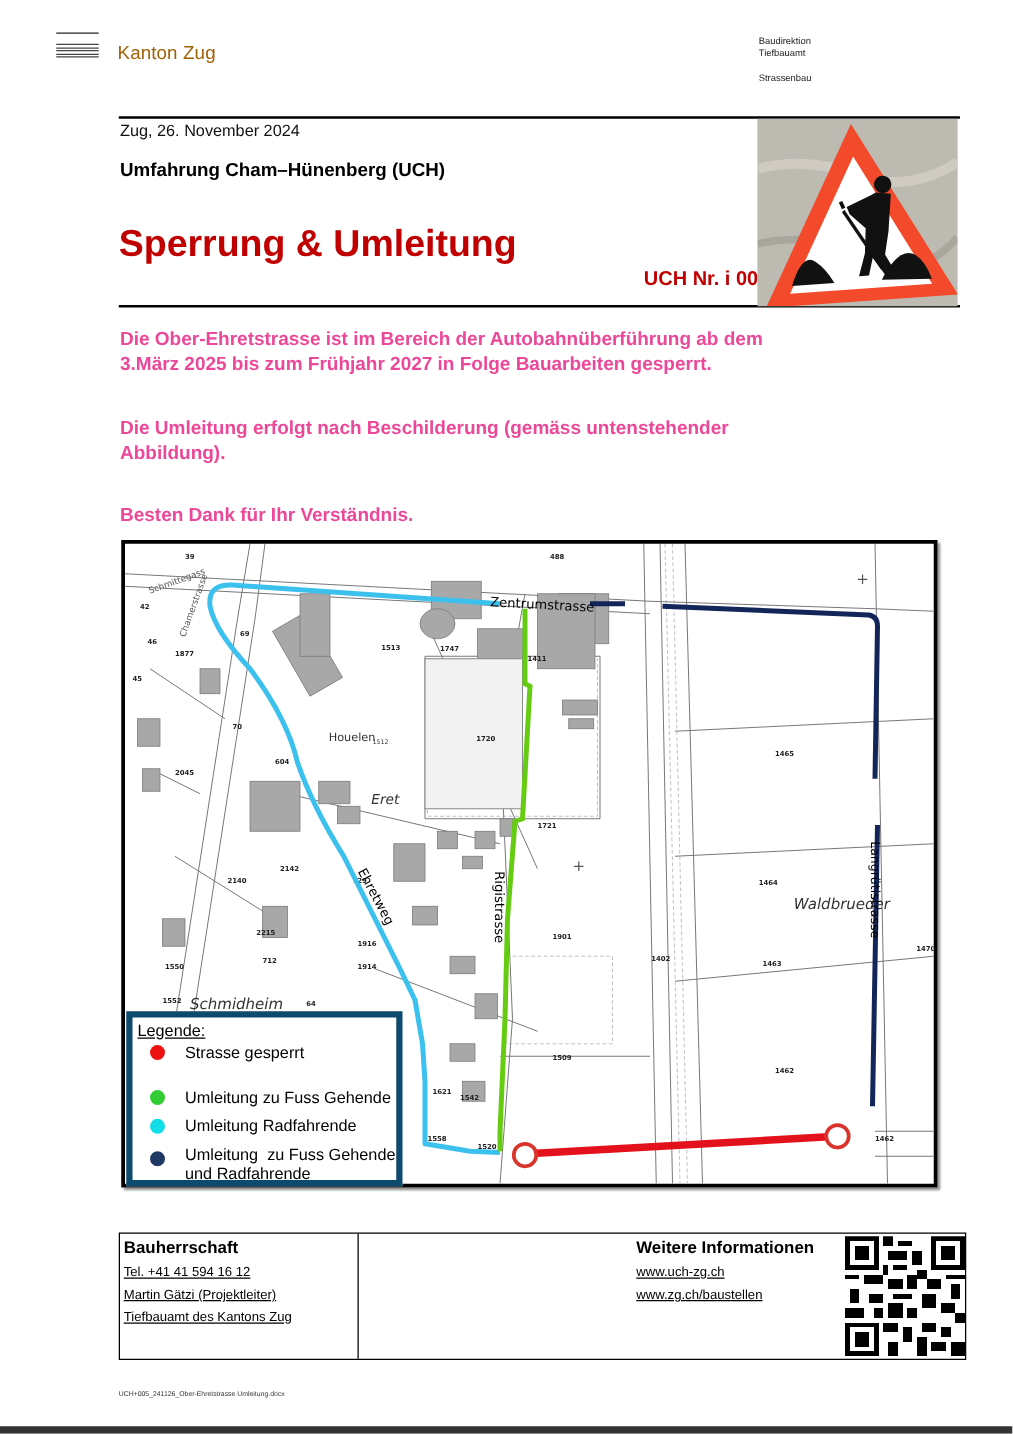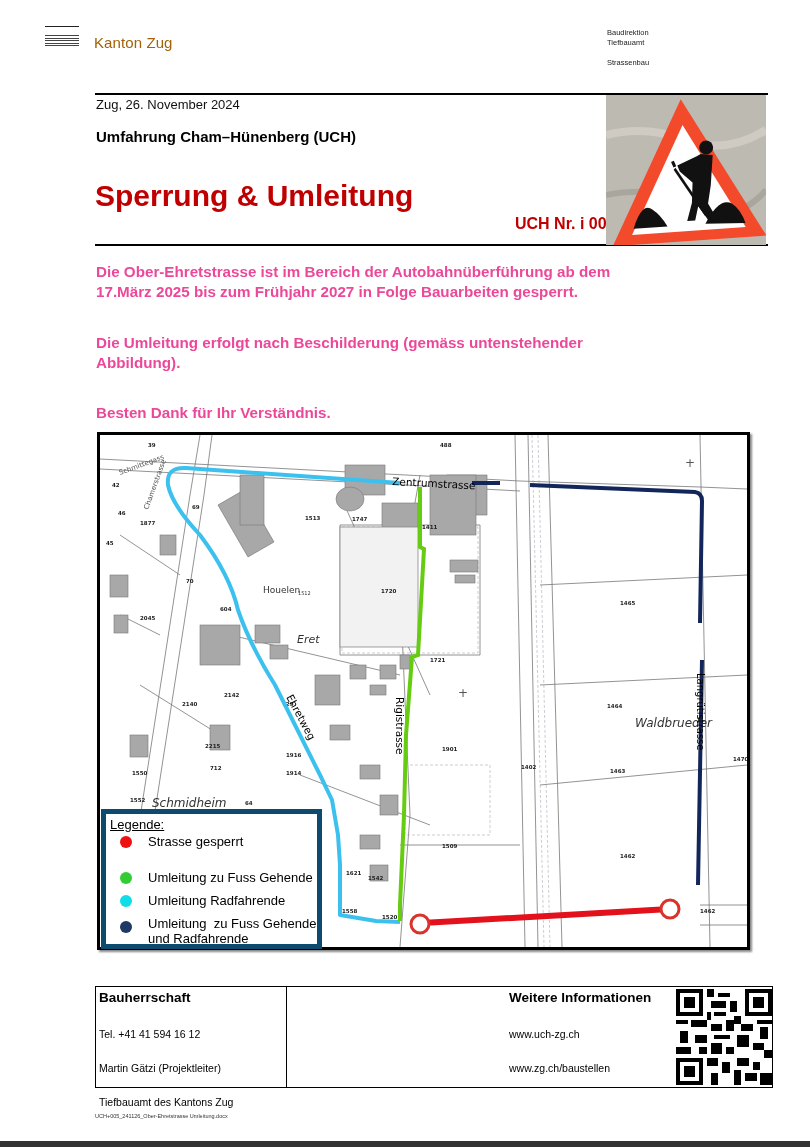--- a/index.html
+++ b/index.html
@@ -24,21 +24,21 @@
   
   .map{left:97px;top:432px;width:653px;height:518px;border:3px solid #000;box-sizing:border-box;overflow:hidden;background:#fff;box-shadow:2px 2px 2px #888;}
   .legend{left:101px;top:809px;width:221px;height:140px;border:5px solid #0c4a6e;background:#fff;box-sizing:border-box;}
   .legend .lt{position:absolute;left:4px;top:3px;font-size:13px;text-decoration:underline;}
   .legend .item{position:absolute;left:14px;font-size:13px;display:flex;align-items:flex-start;}
   .legend .dot{width:12px;height:12px;border-radius:50%;margin-right:16px;margin-top:2px;flex:none;}
   
   .ftable{left:95px;top:986px;width:678px;height:102px;border:1px solid #000;box-sizing:border-box;}
   .fcol{position:absolute;top:0;height:100px;box-sizing:border-box;}
   .fcol .h{font-size:13.5px;font-weight:bold;margin:3px 0 0 3px;}
-  .fcol .r{font-size:10.5px;margin:24px 0 0 3px;line-height:10px;}
+  .fcol .r{font-size:10.5px;margin:8px 0 0 3px;line-height:10px;text-decoration:underline;}
   .fname{left:95px;top:1113px;font-size:5.5px;color:#333;}
   .bottom-bar{left:0;top:1141px;width:810px;height:6px;background:#333;}
 </style>
 </head>
 <body>
 
 <div class="abs logo-lines">
   <div class="top"></div>
   <div class="l"></div>
     <div class="l"></div>
@@ -75,21 +75,21 @@
       <rect x="66" y="66" width="3" height="6" transform="rotate(-20 66 66)"></rect>
       <path d="M70 72 L98 120 L96 122 L68 74 Z"></path>
       <path d="M24 130 Q34 104 44 112 Q52 118 58 130 Z"></path>
       <path d="M96 130 Q112 104 124 112 Q132 118 136 132 Z"></path>
     </g>
   </svg>
 </div>
 
 <div class="abs body-text" style="top:262px;">
   <div>Die Ober-Ehretstrasse ist im Bereich der Autobahnüberführung ab dem</div>
-  <div>17.März 2025 bis zum Frühjahr 2027 in Folge Bauarbeiten gesperrt.</div>
+  <div>3.März 2025 bis zum Frühjahr 2027 in Folge Bauarbeiten gesperrt.</div>
 </div>
 <div class="abs body-text" style="top:333px;">
   <div>Die Umleitung erfolgt nach Beschilderung (gemäss untenstehender</div>
   <div>Abbildung).</div>
 </div>
 <div class="abs body-text" style="top:403px;">Besten Dank für Ihr Verständnis.</div>
 
 <div class="abs map">
   <svg width="647" height="512" viewBox="0 0 647 512" style="font-family:'DejaVu Sans',sans-serif;">
 

